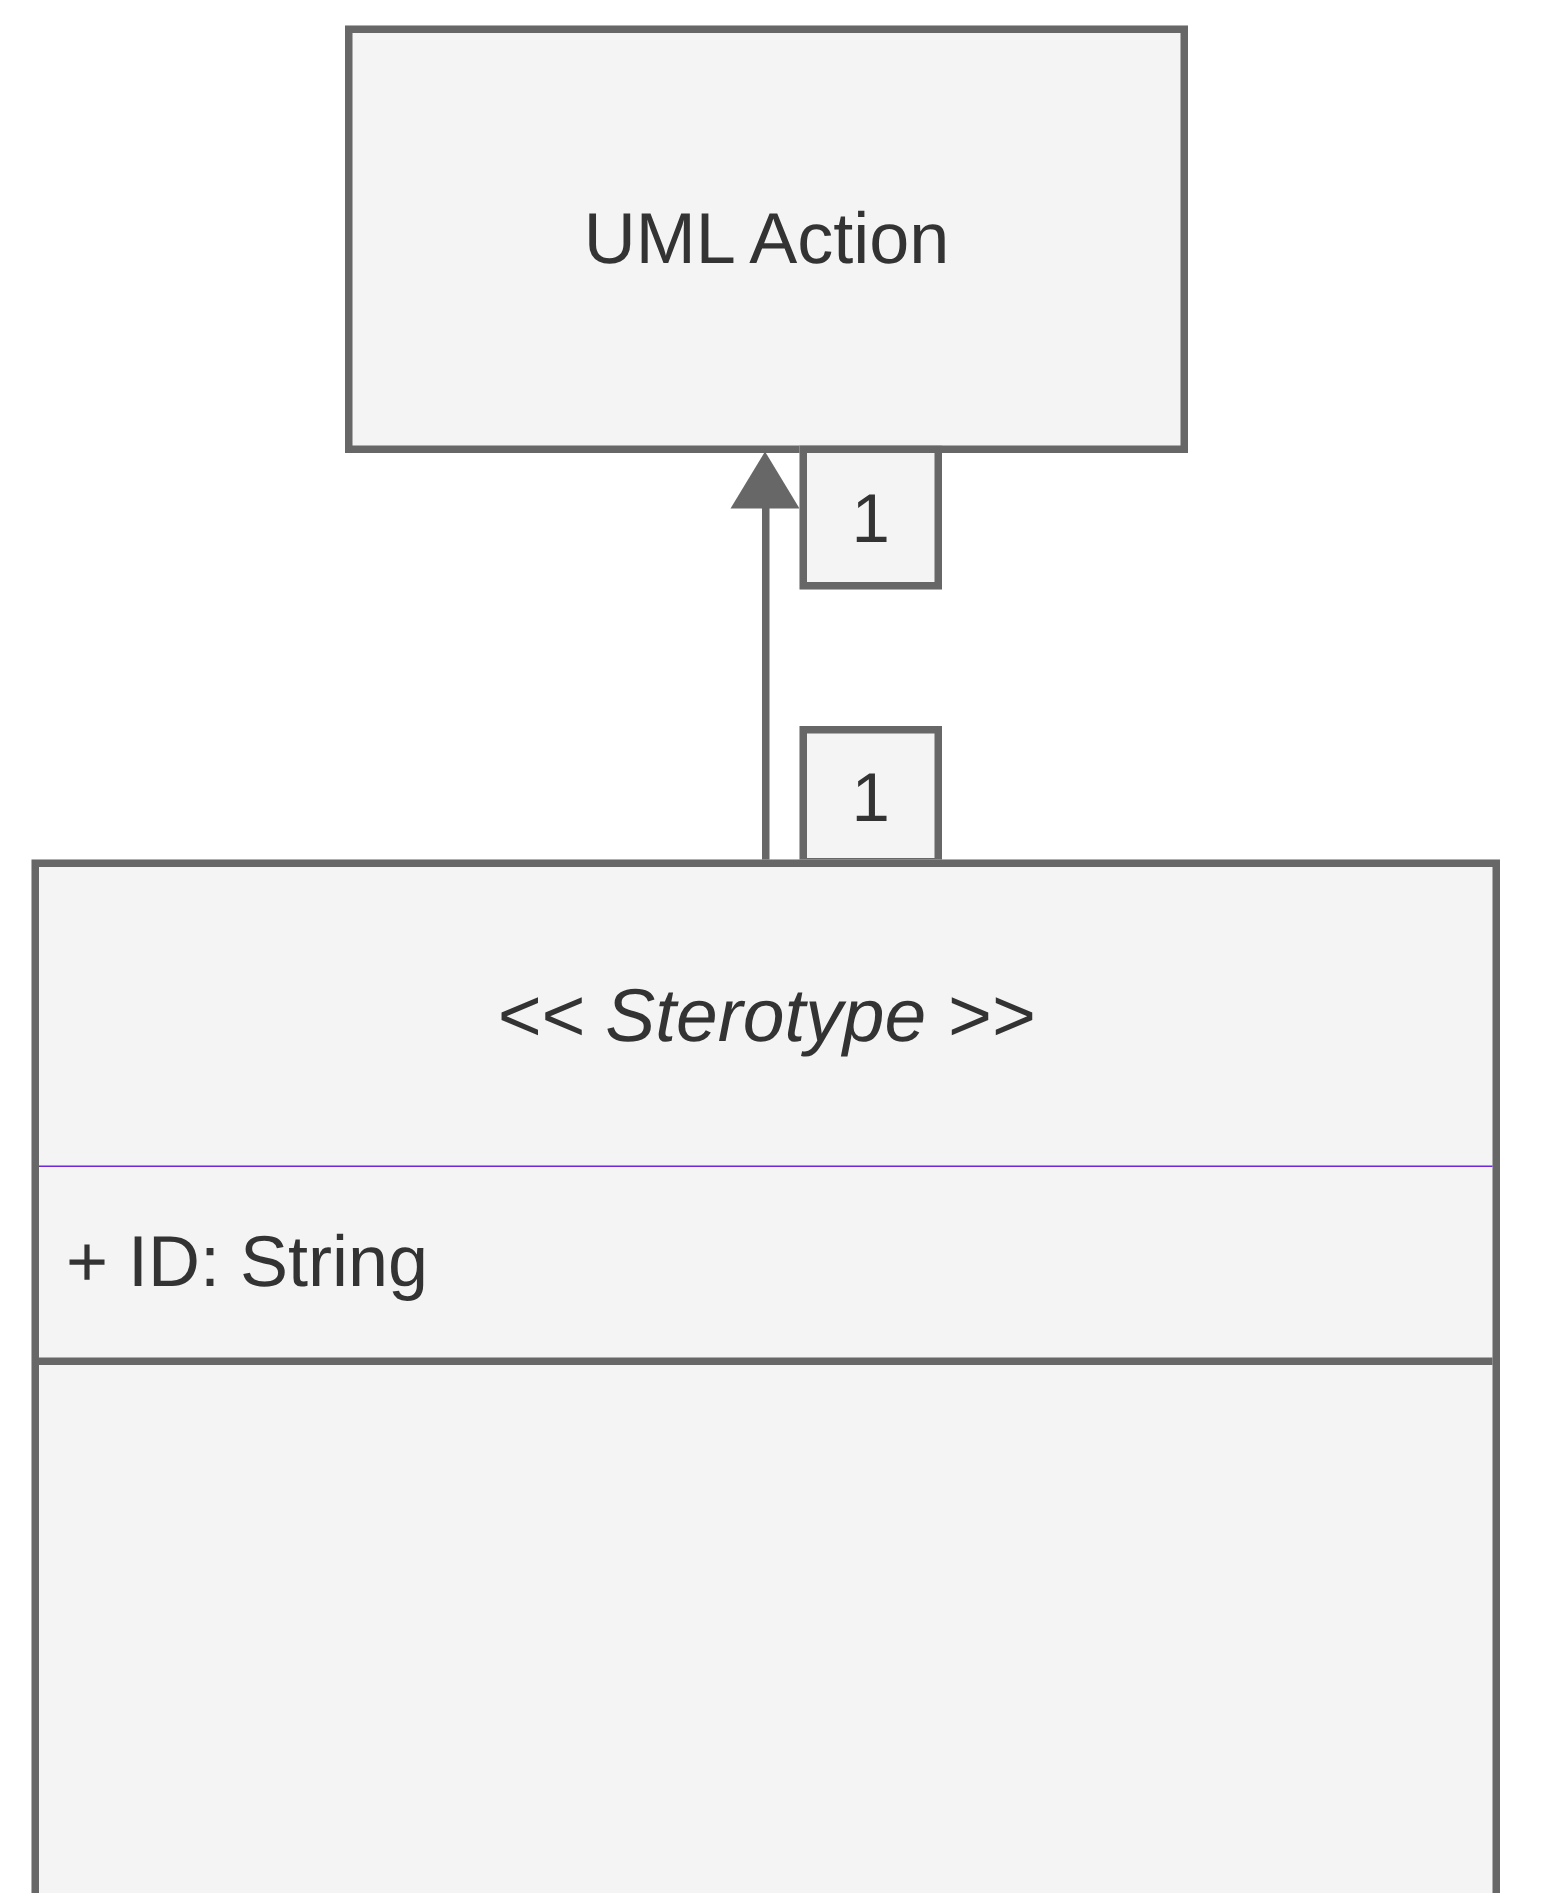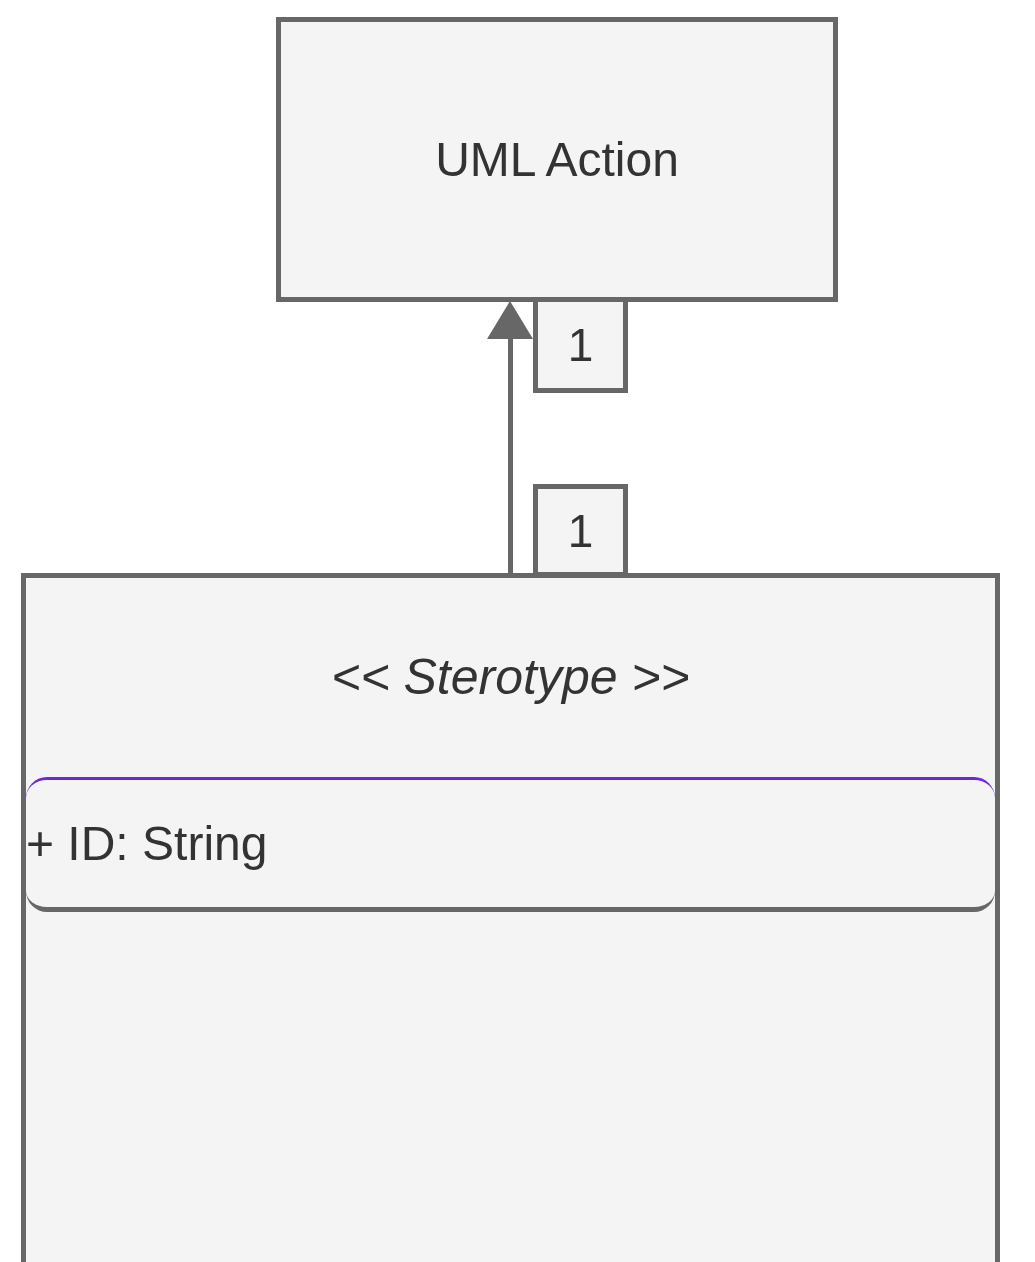--- a/index.html
+++ b/index.html
@@ -25,21 +25,20 @@
   
   #parent-box {
     left: 230px;
     top: 17px;
     width: 562px;
     height: 285px;
     display: flex;
     align-items: center;
     justify-content: center;
     font-size: 48px;
-    margin-left: 46px;
   }
   
   #edge-line {
     position: absolute;
     left: 508px;
     top: 337px;
     width: 5px;
     height: 240px;
     background: #676767;
   }
@@ -83,26 +82,26 @@
     display: flex;
     flex-direction: column;
     align-items: center;
     justify-content: center;
     font-style: italic;
     font-size: 50px;
     line-height: 1.45;
   }
   #child-attrs {
     flex: 0 0 127px;
-    border-top: 3px solid #6d28d9;
+    border-top: 1px solid #6d28d9;
     border-bottom: 5px solid #676767;
     display: flex;
     align-items: center;
+    padding-left: 18px;
     font-size: 48px;
-    border-radius: 21px;
   }
   #child-ops {
     flex: 1 1 auto;
   }
 </style>
 </head>
 <body>
 
 <div id="canvas">
 

